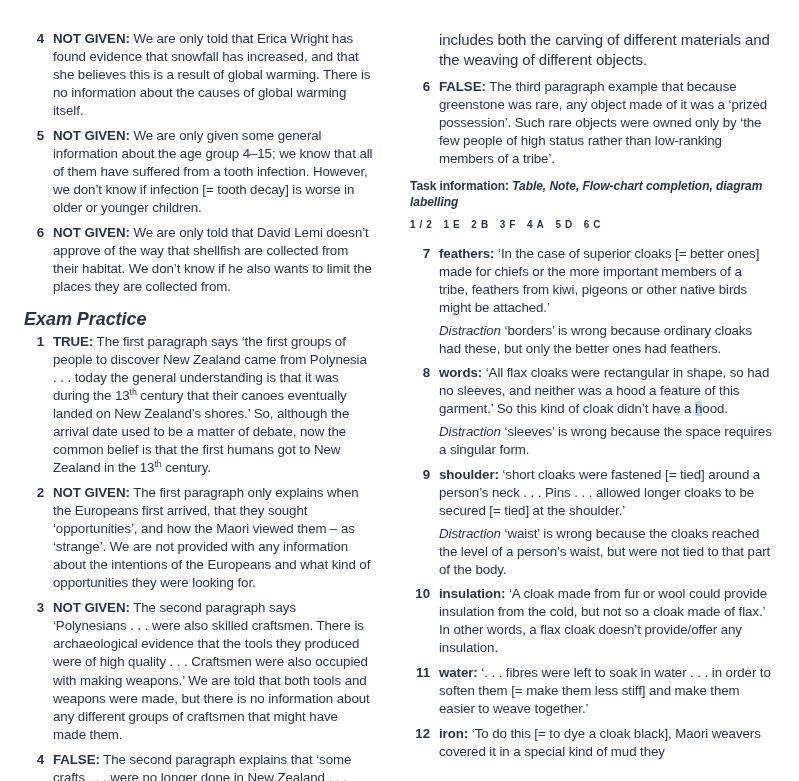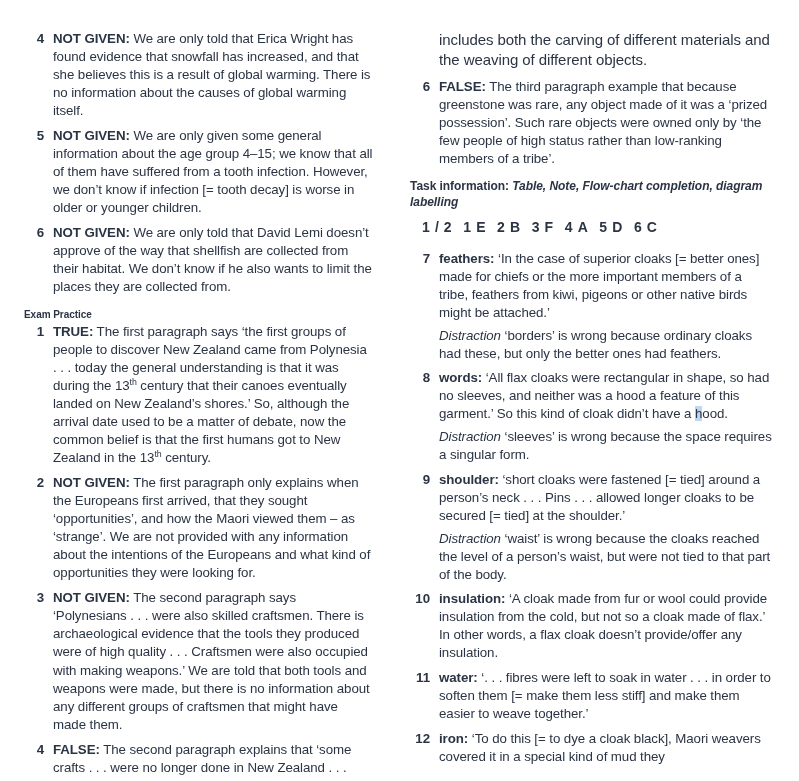--- a/index.html
+++ b/index.html
@@ -68,44 +68,45 @@
   .distract {
     font-size: 13.3px;
     line-height: 1.355;
     letter-spacing: -0.08px;
     margin: 4px 0 6px 0;
   }
   .distract i { font-style: italic; }
 
   
   h2.section {
-    font-size: 10px;
+    font-size: 18px;
     font-weight: bold;
     margin: 13px 0 3px 0;
     letter-spacing: -0.05px;
+    font-style: italic;
   }
   h3.qrange {
     font-size: 13.6px;
     font-weight: bold;
     font-style: italic;
     margin: 0 0 8px 0;
     letter-spacing: -0.05px;
   }
   .task-info {
     font-size: 12px;
     font-weight: bold;
     line-height: 1.36;
     margin: 10px 0 9px 0;
     letter-spacing: -0.05px;
   }
   .task-info i { font-style: italic; }
   .answer-key {
-    font-size: 14px;
-    font-weight: bold;
-    margin: 0 0 15px 12px;
+    font-size: 10px;
+    font-weight: bold;
+    margin: 0 0 15px 0;
     letter-spacing: 0.6px;
   }
   .answer-key .slot { margin-right: 11px; }
   .answer-key .slot:last-child { margin-right: 0; }
 
   sup { font-size: 0.66em; vertical-align: super; line-height: 0; }
 
   .sel { background: #bdd7ee; }
 
   

